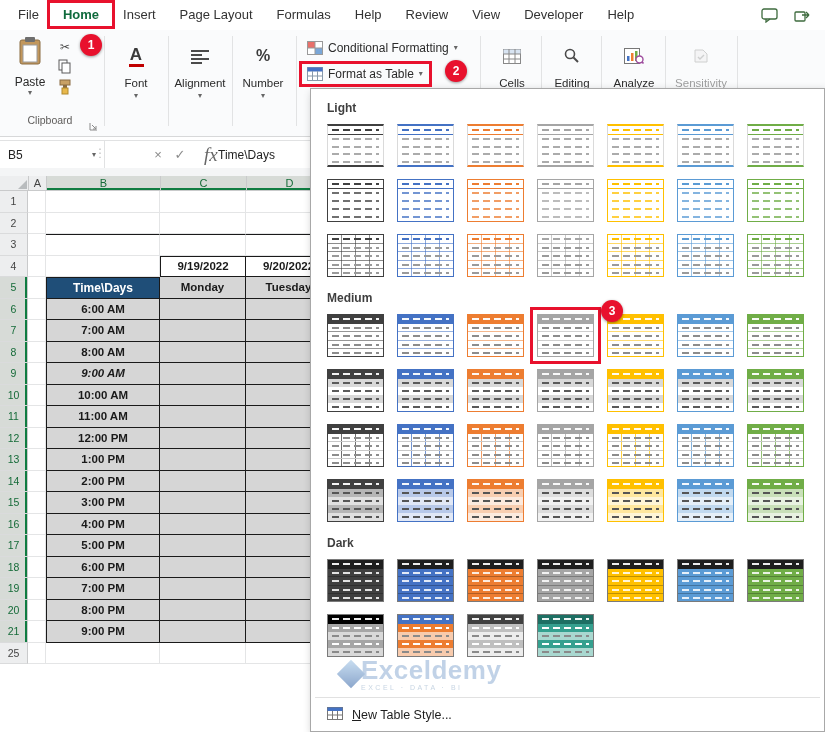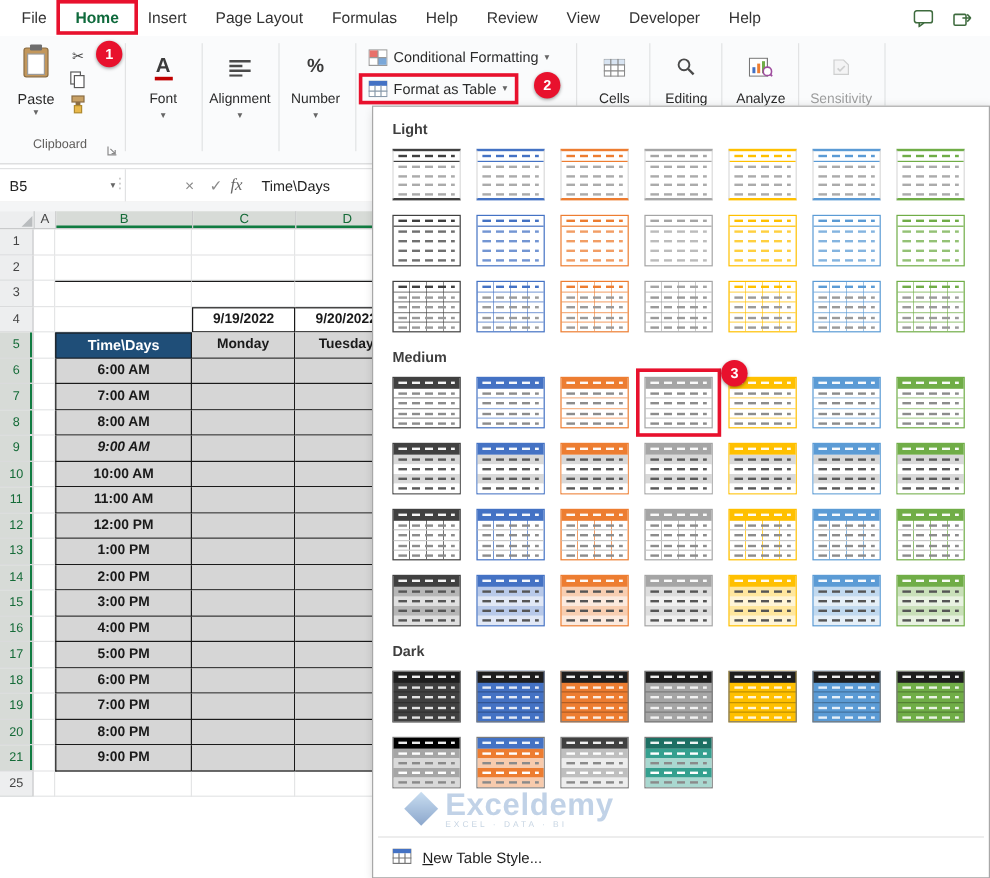--- a/index.html
+++ b/index.html
@@ -42,21 +42,21 @@
   .badge{position:absolute;width:22px;height:22px;border-radius:50%;background:#E8112D;color:#fff;
          font-weight:bold;font-size:12px;display:flex;align-items:center;justify-content:center;
          z-index:60;box-shadow:0 1px 3px rgba(0,0,0,.4)}
 
   
   .fbar{position:absolute;top:140px;left:0;right:0;height:27px;background:#fff;border-top:1px solid #E1E2E3;border-bottom:1px solid #E1E2E3}
   .namebox{position:absolute;left:0;top:0;bottom:0;width:88px;border-right:1px solid #E1E2E3;display:flex;align-items:center;justify-content:space-between;padding:0 8px;font-size:12px;cursor:pointer}
   .nb-caret{font-size:8px;color:#666}
   .fb-dots{position:absolute;left:94px;top:5px;color:#C0C0C0;font-size:12px}
   .fb-btn{position:absolute;top:0;height:27px;width:20px;display:flex;align-items:center;justify-content:center;color:#8A8A8A;font-size:13px;cursor:pointer}
-  .fb-fx{position:absolute;left:192px;top:0;height:27px;display:flex;align-items:center;font-family:"Liberation Serif",serif;font-style:italic;font-size:14px;color:#666;cursor:pointer}
+  .fb-fx{position:absolute;left:204px;top:0;height:27px;display:flex;align-items:center;font-family:"Liberation Serif",serif;font-style:italic;font-size:19px;color:#666;cursor:pointer}
   .fb-val{position:absolute;left:218px;top:0;height:27px;display:flex;align-items:center;font-size:12px;color:#222}
   .gapband{position:absolute;top:168px;left:0;right:0;height:8px;background:#F4F5F6}
 
   
   .sheet{position:absolute;top:176px;left:0;width:332px}
   .colheaders{display:flex;height:15px}
   .corner{width:28px;flex:none;background:#EDEEEF;border-right:1px solid #C9CACB;border-bottom:1px solid #C9CACB;position:relative;cursor:pointer}
   .tri{position:absolute;right:1px;bottom:1px;width:0;height:0;border-left:9px solid transparent;border-bottom:9px solid #B9BCBE}
   .chd{flex:none;background:#EDEEEF;border-right:1px solid #C9CACB;border-bottom:1px solid #C9CACB;
        font-size:11px;color:#444;display:flex;align-items:center;justify-content:center;box-sizing:border-box;cursor:pointer}
@@ -79,21 +79,21 @@
   
   .popup{position:absolute;left:310px;top:88px;width:515px;height:644px;background:#fff;border:1px solid #A8A8A8;
          box-shadow:3px 4px 9px rgba(0,0,0,.3);z-index:20;box-sizing:border-box;padding:8px 14px 0;overflow:hidden}
   .gsec-label{font-size:12px;font-weight:bold;color:#3F3F3F;margin:4px 0 8px 2px;line-height:15px}
   .style-grid{display:grid;grid-template-columns:repeat(7,57px);column-gap:13px;row-gap:12px;margin:0 0 14px 2px}
   .thumb{width:57px;height:43px;background:#fff;display:flex;flex-direction:column;box-sizing:border-box;cursor:pointer;position:relative}
   .thumb.hl{outline:3px solid #E8112D;outline-offset:4px;z-index:5}
   .trow{flex:1;box-sizing:border-box}
   .thead{flex:0 0 9px}
   .dash{display:block;height:2px;margin:3px 4px 0}
-  .wm{position:absolute;left:30px;top:568px;display:flex;align-items:center;gap:10px;opacity:.55;pointer-events:none}
+  .wm{position:absolute;left:30px;top:568px;display:flex;align-items:center;opacity:.55;pointer-events:none}
   .wm-diamond{width:20px;height:20px;transform:rotate(45deg);background:linear-gradient(135deg,#9DC3E6,#2E5FA3);display:inline-block}
   .wm-brand{font-size:26px;font-weight:bold;color:#8FAFD4;letter-spacing:.5px;line-height:26px;display:block}
   .wm-tag{display:block;font-size:7px;letter-spacing:2.5px;color:#9AB3CC;margin-top:1px}
   .popup-sep{position:absolute;left:4px;right:4px;top:608px;height:1px;background:#E1E1E1}
   .nts{position:absolute;left:0;right:0;top:612px;height:28px;display:flex;align-items:center;gap:9px;
        padding-left:16px;font-size:12.5px;color:#1E1E1E;cursor:pointer}
 </style>
 </head>
 <body>
 

